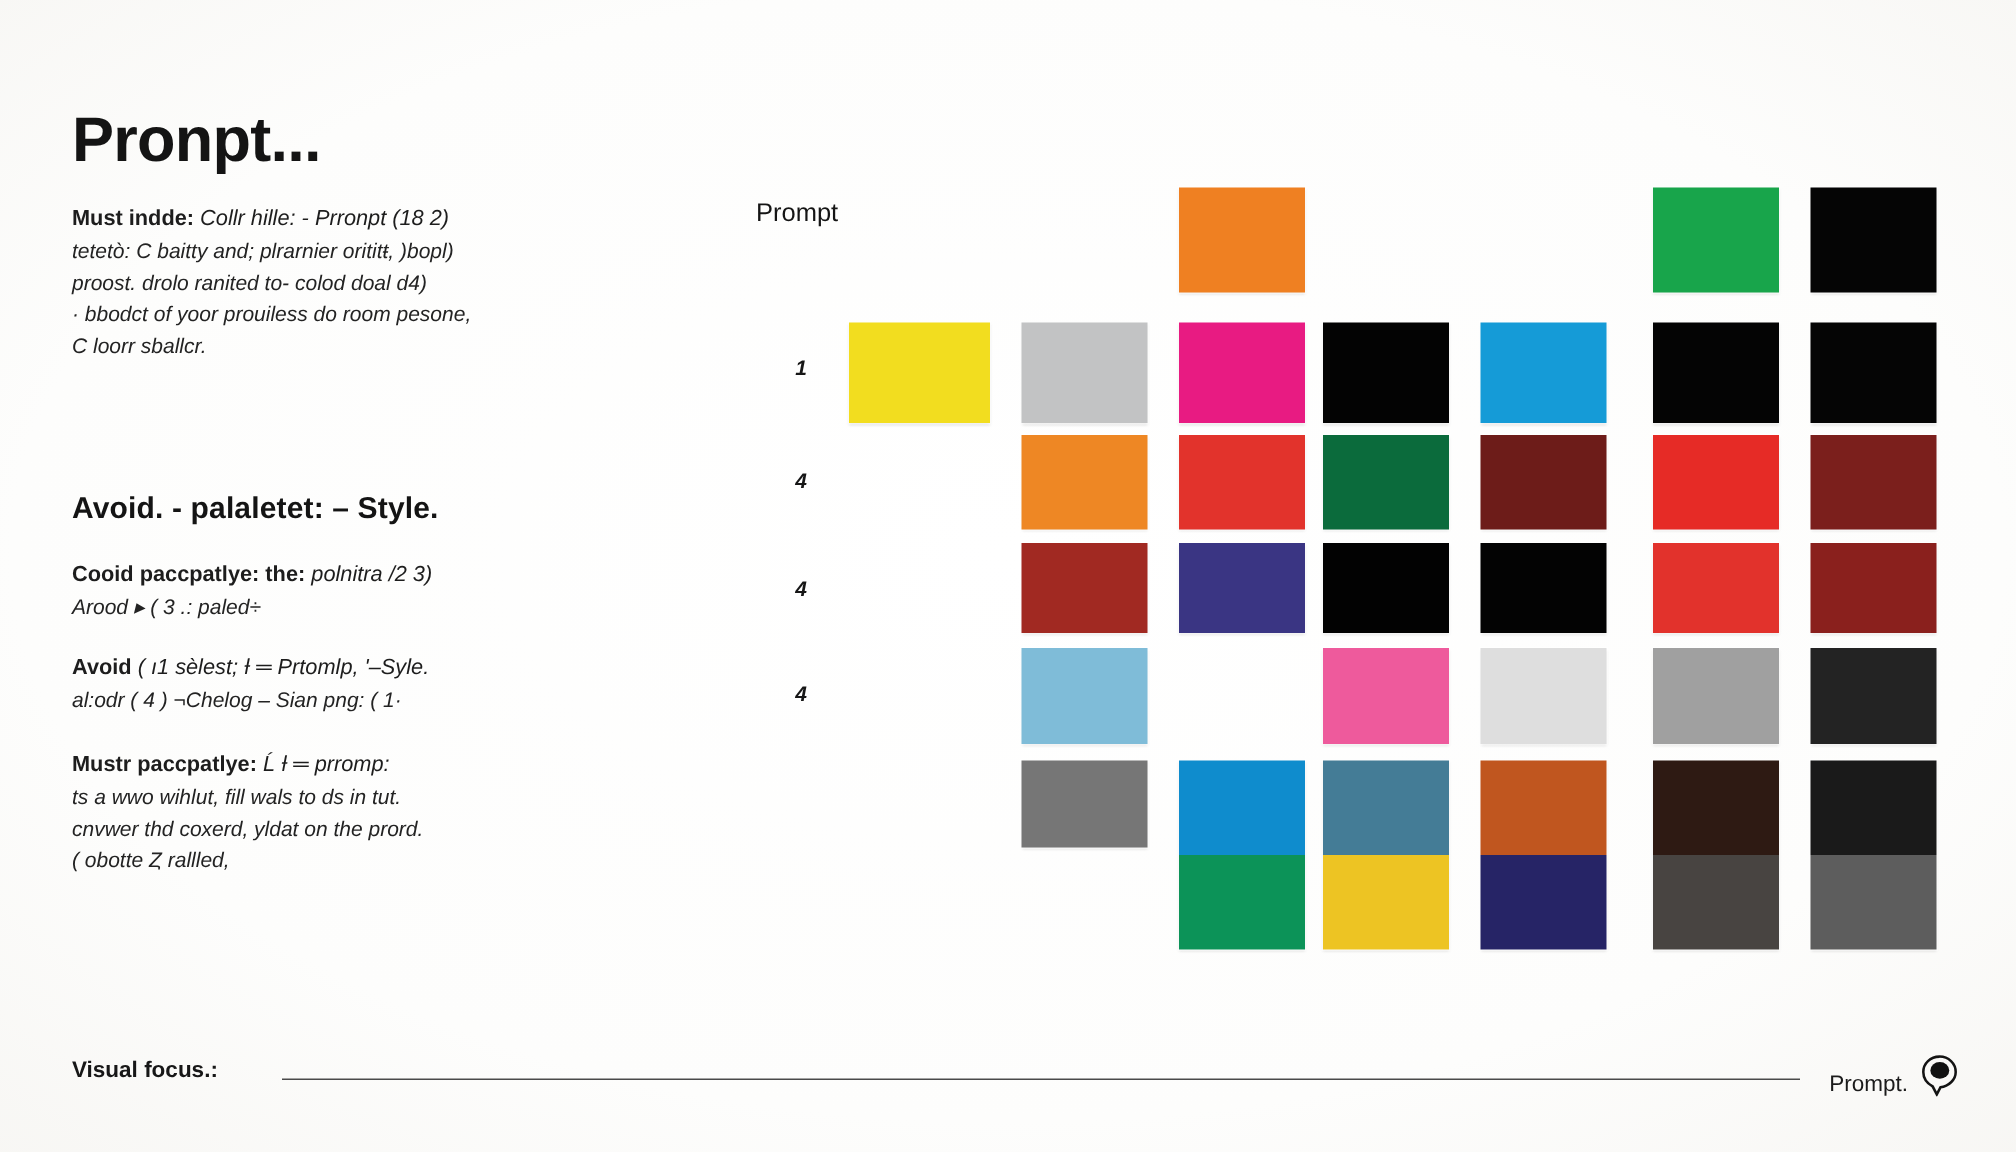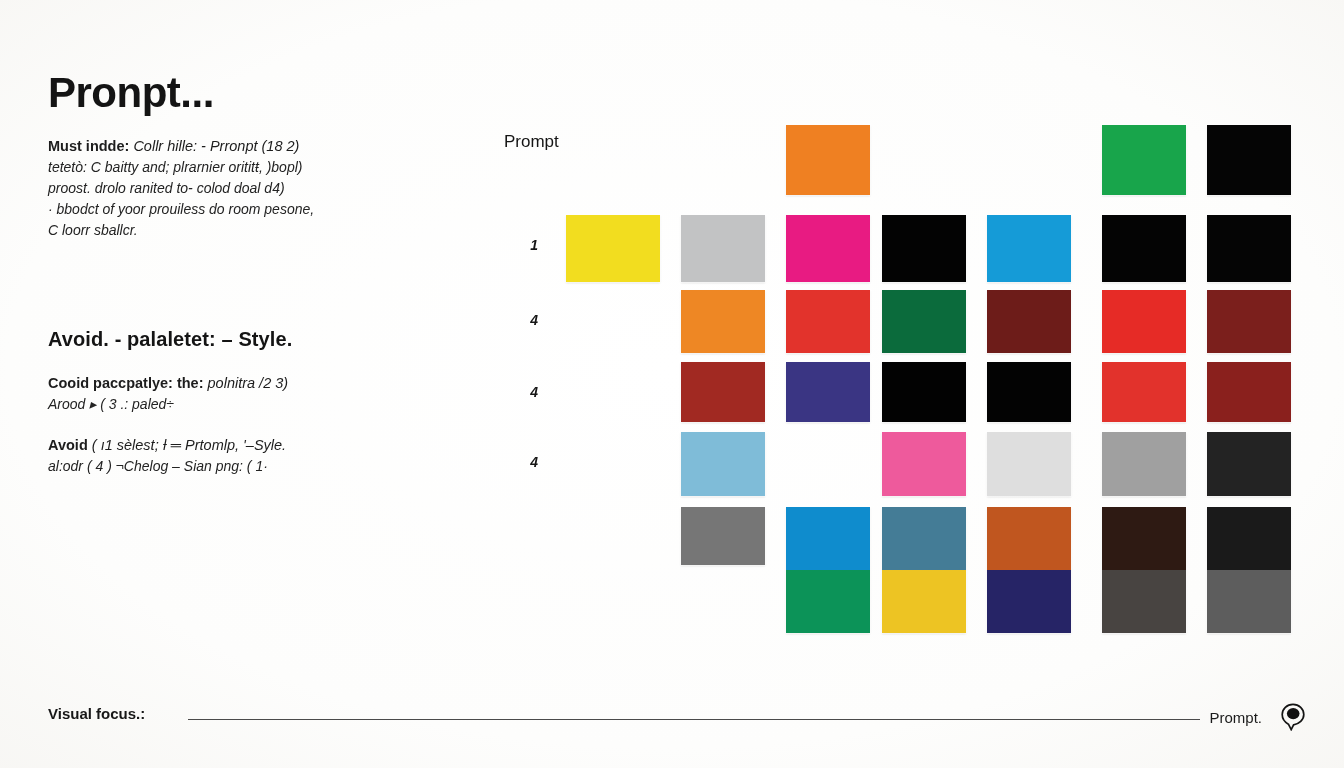--- a/index.html
+++ b/index.html
@@ -102,22 +102,22 @@
     top: 719px;
     width: 1012px;
     height: 1px;
     background: #4a4a4a;
   }
   #footer-right {
     position: absolute;
     right: 38px;
     top: 703px;
     display: flex;
-    align-items: center;
-    gap: 18px;
+    align-items: flex-end;
+    gap: 8px;
   }
   #footer-right .fr-text {
     font-size: 15px;
     color: #1b1b1b;
   }
   #footer-mark { width: 26px; height: 28px; display: block; }
 
   
   #grid-area {
     position: absolute;
@@ -181,20 +181,29 @@
   </div>
 
   <div id="sec-avoid2">
     <div class="lead-line">
       <span class="b">Avoid</span>
       <span class="i">( ı1 sèlest; Ɨ ═ Prtomlp, '–Syle.</span>
     </div>
     <div class="sub-line">al:odr ( 4 ) ¬Chelog – Sian png: ( 1·</div>
   </div>
 
+  <div id="sec-must">
+    <div class="lead-line">
+      <span class="b">Mustr paccpatlye:</span>
+      <span class="i">Ĺ Ɨ ═ prromp:</span>
+    </div>
+    <div class="sub-line">ts a wwo wihlut, fill wals to ds in tut.</div>
+    <div class="sub-line">cnvwer thd coxerd, yldat on the prord.</div>
+    <div class="sub-line">( obotte Ȥ rallled,</div>
+  </div>
 
   <div id="grid-area">
     <div id="grid-header">Prompt</div>
 
   <div class="swatch" style="left: 286px; width: 84px; top: 0px; height: 70px; background: rgb(239, 128, 34);"></div>
       <div class="swatch" style="left: 602px; width: 84px; top: 0px; height: 70px; background: rgb(24, 165, 75);"></div>
       <div class="swatch" style="left: 707px; width: 84px; top: 0px; height: 70px; background: rgb(5, 5, 5);"></div>
       <div class="row-label" style="left: 18px; top: 112px;">1</div>
       <div class="swatch" style="left: 66px; width: 94px; top: 90px; height: 67px; background: rgb(242, 221, 31);"></div>
       <div class="swatch" style="left: 181px; width: 84px; top: 90px; height: 67px; background: rgb(194, 195, 196);"></div>

